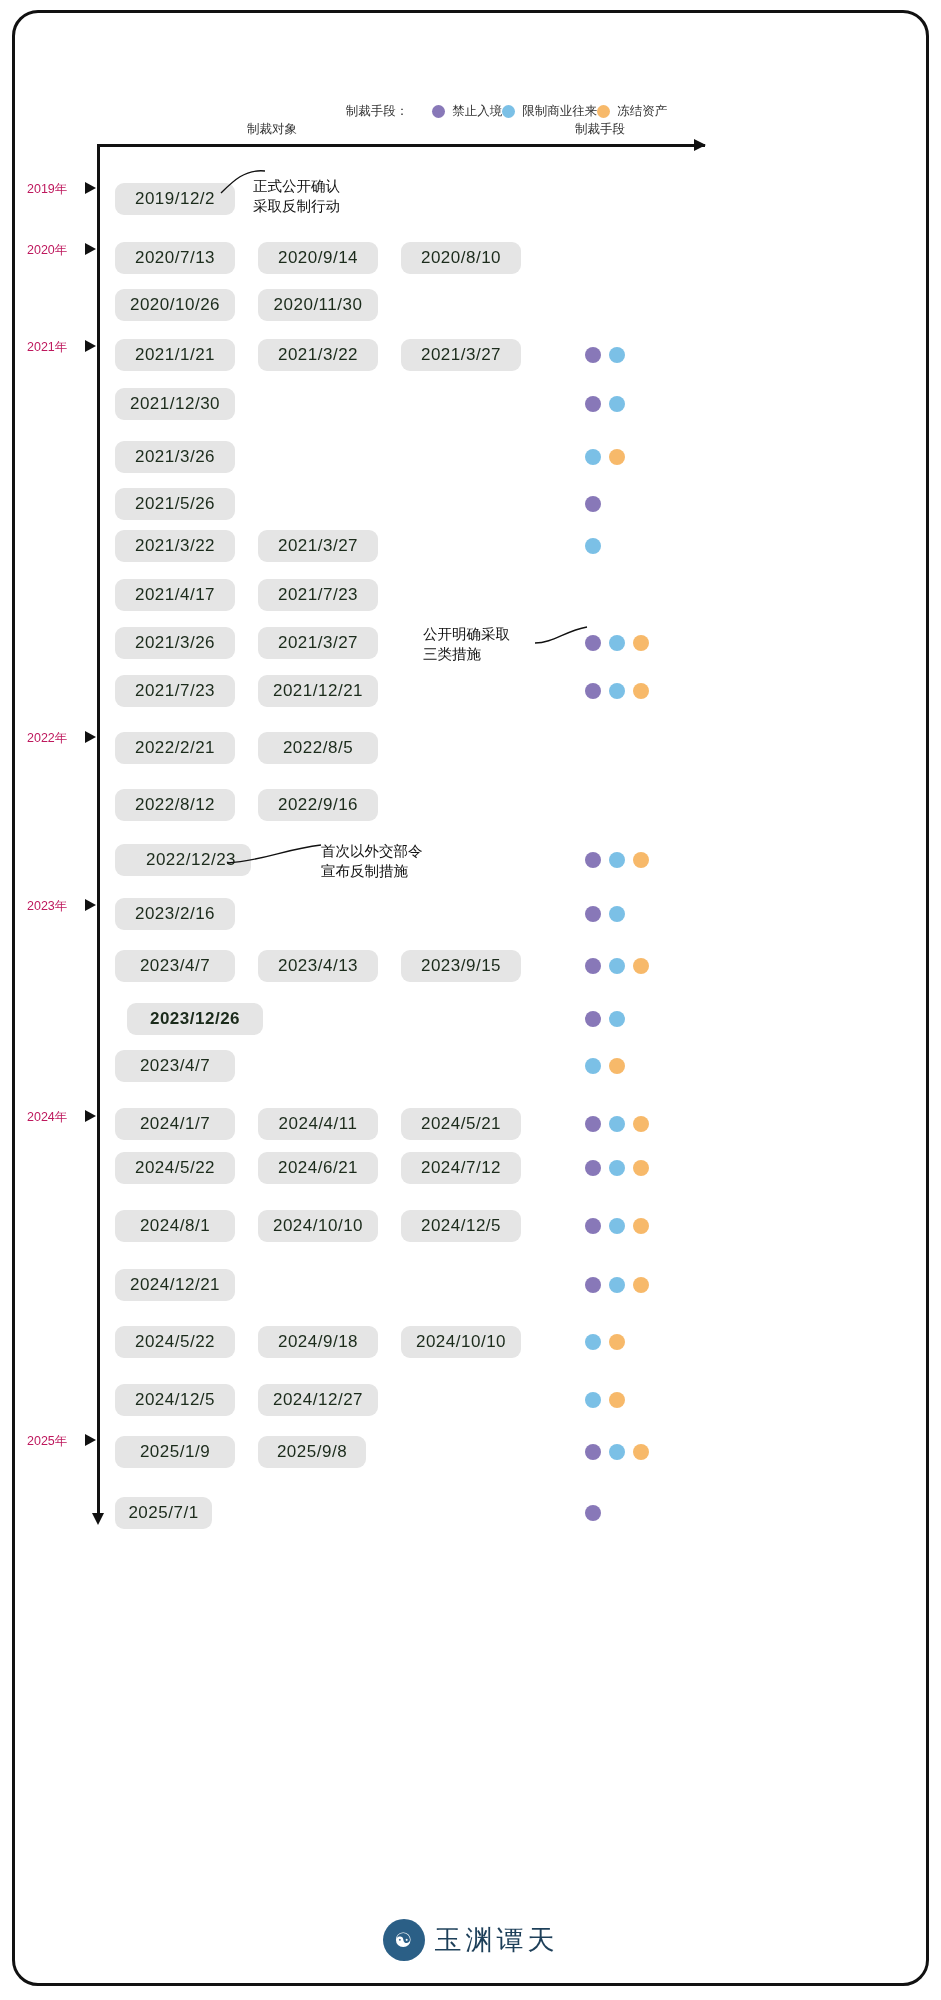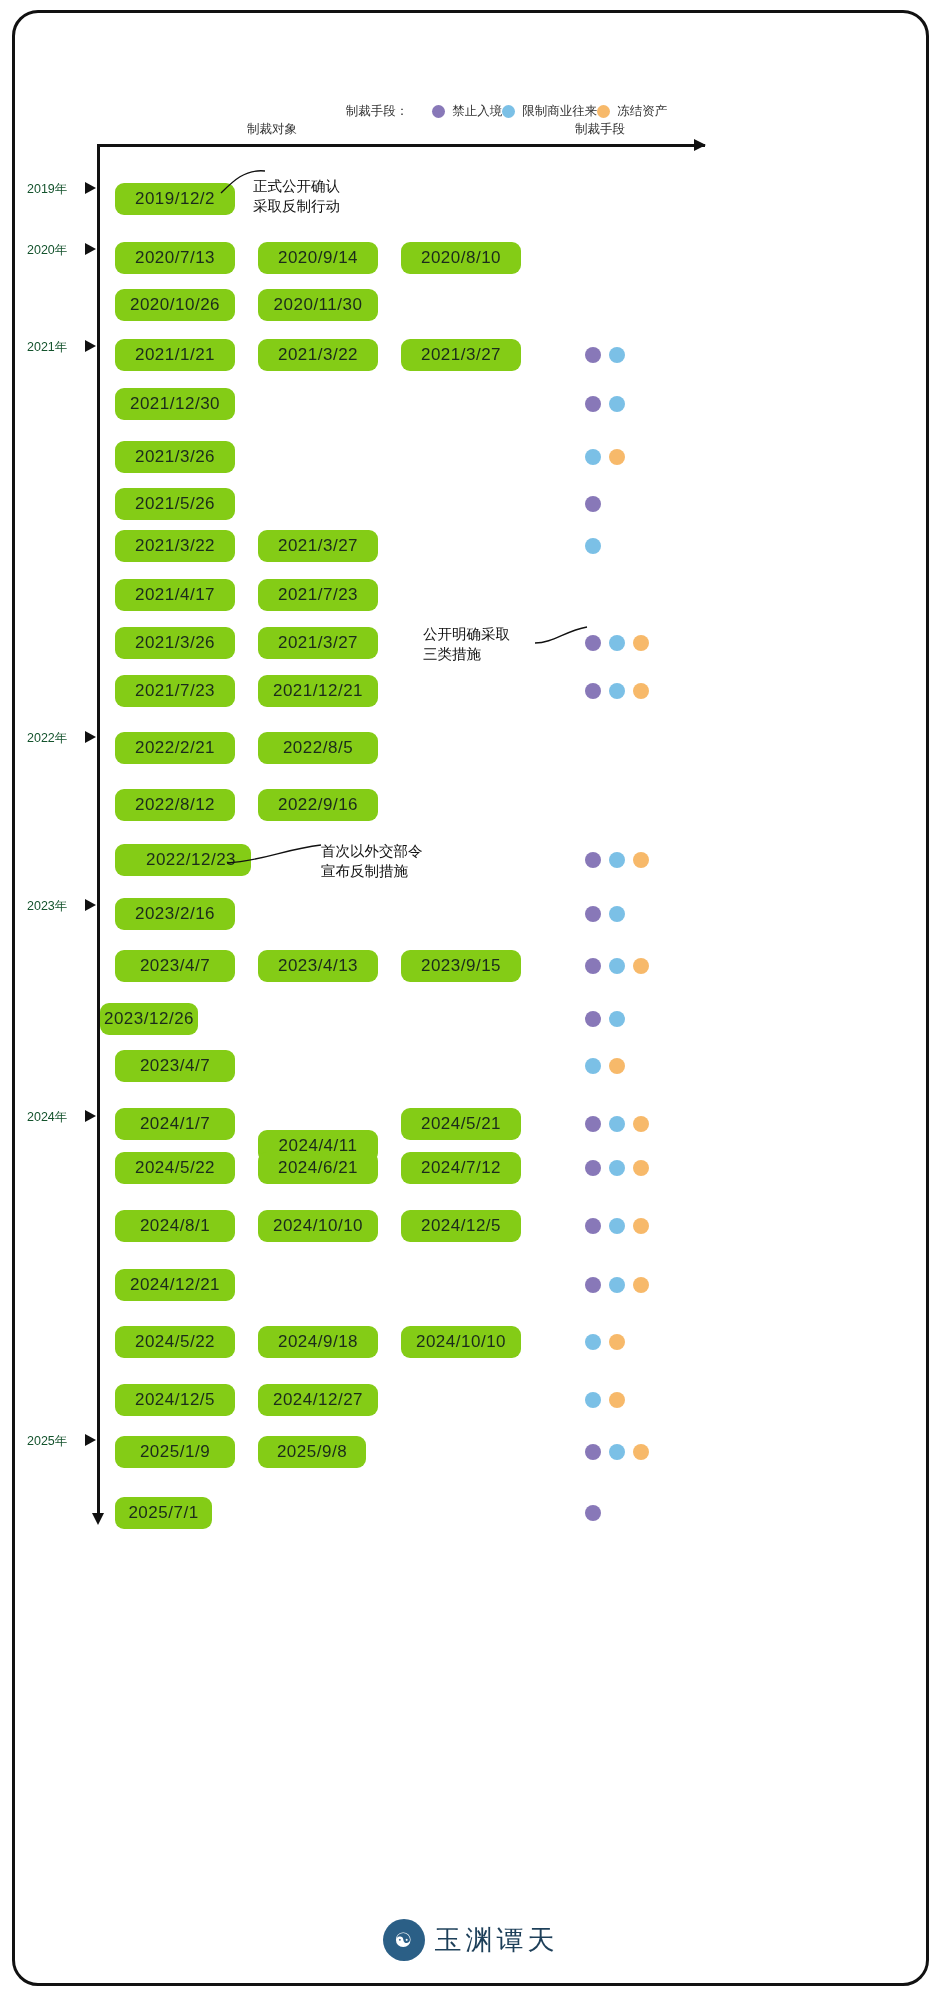--- a/index.html
+++ b/index.html
@@ -90,26 +90,26 @@
     left:70px;
     width:0;height:0;
     border-left:11px solid #111;
     border-top:6px solid transparent;
     border-bottom:6px solid transparent;
   }
   .year{
     position:absolute;
     left:12px;
     font-size:12.5px;
-    color:#14532d;
+    color:#be185d;
     white-space:nowrap;
   }
   .pill{
     position:absolute;
-    background:#84cc16;
+    background:#e5e5e5;
     border-radius:9px;
     color:#1b2b1b;
     font-size:17px;
     height:32px;
     line-height:32px;
     text-align:center;
     letter-spacing:0.5px;
     white-space:nowrap;
   }
   .dots{
@@ -259,32 +259,32 @@
         <span class="dot" style="background: rgb(123, 192, 230);"></span>
       </div>
       <div class="pill" style="left: 100px; top: 937px; width: 120px;">2023/4/7</div>
       <div class="pill" style="left: 243px; top: 937px; width: 120px;">2023/4/13</div>
       <div class="pill" style="left: 386px; top: 937px; width: 120px;">2023/9/15</div>
       <div class="dots" style="left: 570px; top: 945px;">
         <span class="dot" style="background: rgb(136, 120, 184);"></span>
         <span class="dot" style="background: rgb(123, 192, 230);"></span>
         <span class="dot" style="background: rgb(247, 185, 106);"></span>
       </div>
-      <div class="pill" style="left: 85px; top: 990px; width: 98px;">2023/12/26</div>
+      <div class="pill" style="left: 112px; top: 990px; width: 136px; font-weight: bold;">2023/12/26</div>
       <div class="dots" style="left: 570px; top: 998px;">
         <span class="dot" style="background: rgb(136, 120, 184);"></span>
         <span class="dot" style="background: rgb(123, 192, 230);"></span>
       </div>
       <div class="pill" style="left: 100px; top: 1037px; width: 120px;">2023/4/7</div>
       <div class="dots" style="left: 570px; top: 1045px;">
         <span class="dot" style="background: rgb(123, 192, 230);"></span>
         <span class="dot" style="background: rgb(247, 185, 106);"></span>
       </div>
       <div class="pill" style="left: 100px; top: 1095px; width: 120px;">2024/1/7</div>
-      <div class="pill" style="left: 243px; top: 1095px; width: 120px; margin-top: 22px;">2024/4/11</div>
+      <div class="pill" style="left: 243px; top: 1095px; width: 120px;">2024/4/11</div>
       <div class="pill" style="left: 386px; top: 1095px; width: 120px;">2024/5/21</div>
       <div class="dots" style="left: 570px; top: 1103px;">
         <span class="dot" style="background: rgb(136, 120, 184);"></span>
         <span class="dot" style="background: rgb(123, 192, 230);"></span>
         <span class="dot" style="background: rgb(247, 185, 106);"></span>
       </div>
       <div class="pill" style="left: 100px; top: 1139px; width: 120px;">2024/5/22</div>
       <div class="pill" style="left: 243px; top: 1139px; width: 120px;">2024/6/21</div>
       <div class="pill" style="left: 386px; top: 1139px; width: 120px;">2024/7/12</div>
       <div class="dots" style="left: 570px; top: 1147px;">

